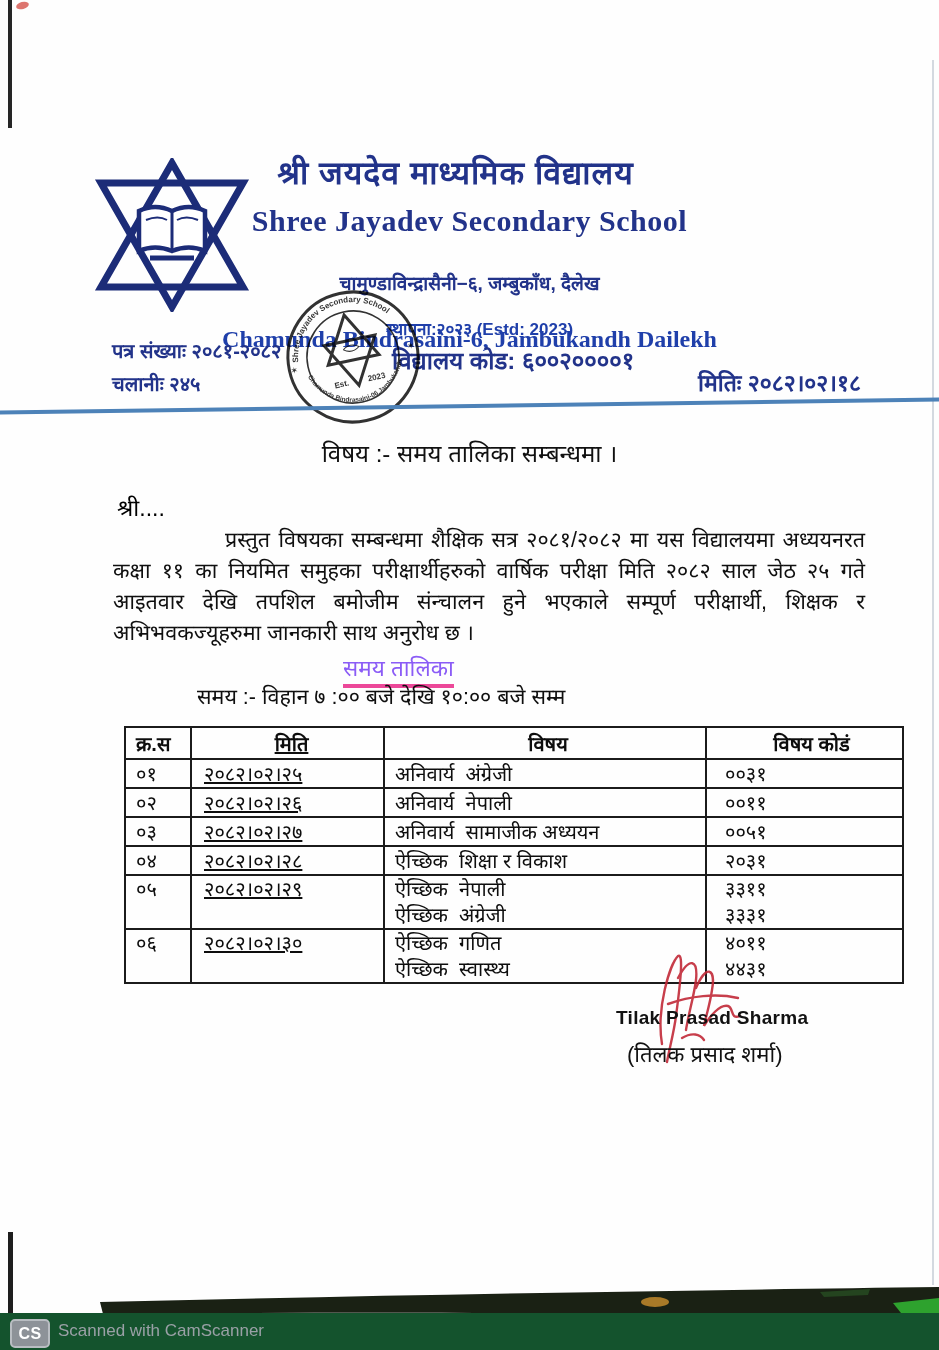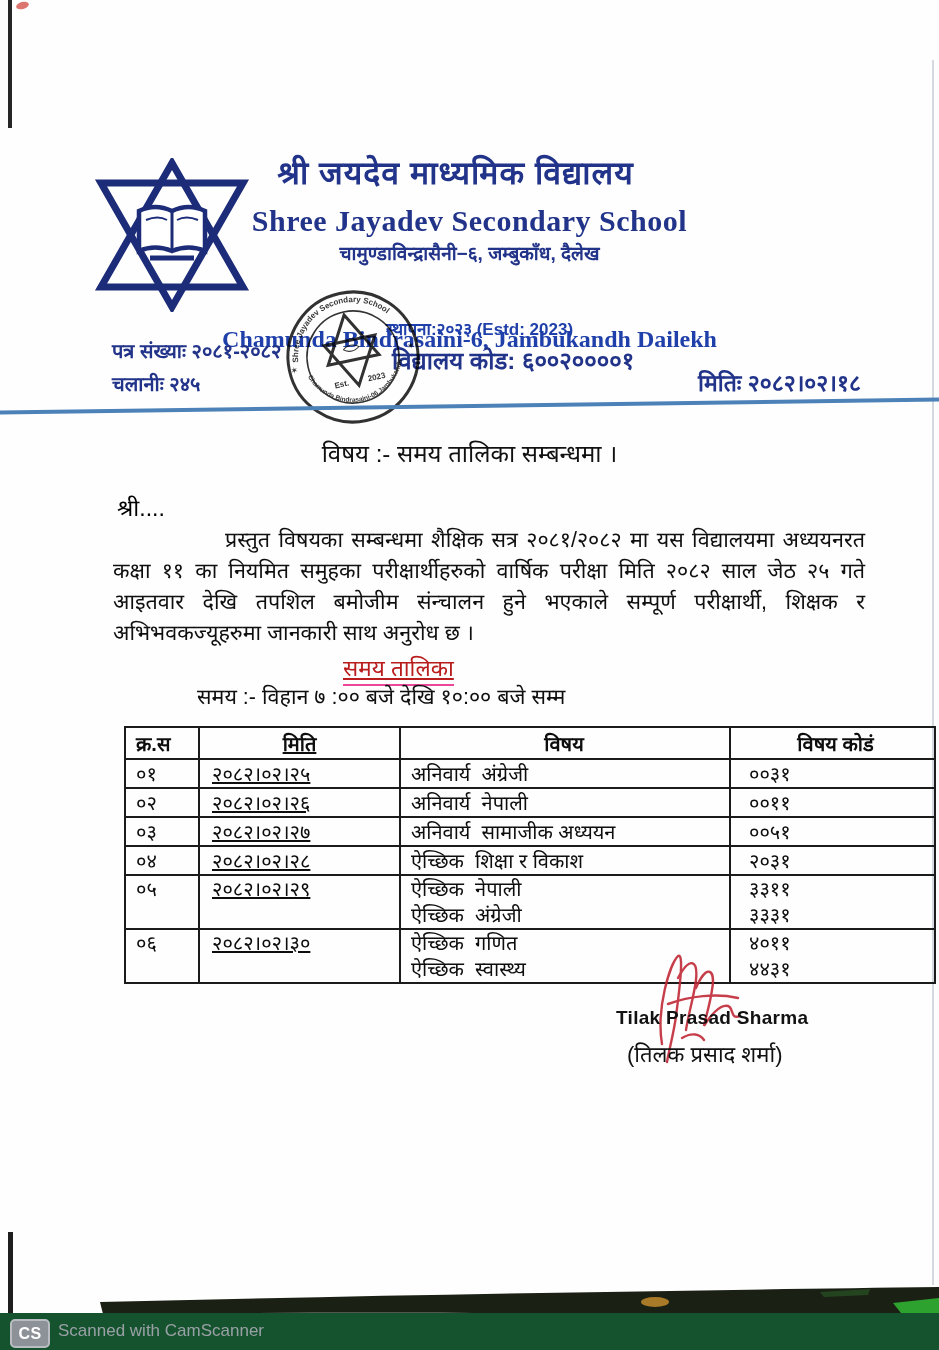--- a/index.html
+++ b/index.html
@@ -12,46 +12,46 @@
 
   
   #edge-left-top{left:8px;top:0;width:4px;height:128px;background:#262626;}
   #edge-left-bottom{left:8px;top:1232px;width:5px;height:82px;background:#1e1e1e;}
   #edge-right{left:932px;top:60px;width:2px;height:1225px;background:#ccd2da;opacity:.85;}
   #red-mark{left:16px;top:2px;width:13px;height:7px;background:#d2473f;border-radius:50%;opacity:.75;transform:rotate(-15deg);}
 
   
   #school-name-nepali{top:150px;font-size:32px;font-weight:700;letter-spacing:1px;transform:translateX(-14px);}
   #school-name-english{top:204px;font-size:30px;font-weight:700;font-family:"Liberation Serif","DejaVu Serif",serif;letter-spacing:.5px;}
-  #address-nepali{top:240px;font-size:19px;font-weight:700;}
+  #address-nepali{top:270px;font-size:19px;font-weight:700;}
   #address-english{top:286px;font-size:24px;font-weight:700;font-family:"Liberation Serif","DejaVu Serif",serif;color:#1f3faa;margin-top:40px;}
   #established{top:317px;font-size:17px;font-weight:700;color:#1f3faa;transform:translateX(10px);}
   #letter-no{left:112px;top:337px;font-size:20px;font-weight:700;}
   #school-code{left:392px;top:343px;font-size:24px;font-weight:700;}
   #chalani{left:112px;top:370px;font-size:20px;font-weight:700;}
   #letter-date{left:698px;top:366px;font-size:23px;font-weight:700;}
 
   #logo{left:92px;top:158px;width:160px;height:154px;}
   #stamp{left:283px;top:287px;width:140px;height:140px;transform:rotate(-12deg);opacity:.88;mix-blend-mode:multiply;}
 
   #blue-rule{left:-4px;top:404px;width:947px;height:3.5px;
      background:var(--rule,#4d82b8);transform:rotate(-0.8deg);}
 
   
   #subject{top:436px;font-size:24px;color:#111;}
   #salutation{left:117px;top:491px;font-size:23px;color:#000000;}
   #body-par{left:113px;top:525px;width:752px;font-size:21.5px;line-height:31px;
      text-align:justify;text-indent:112px;color:#0f0f0f;}
-  #schedule-title{left:343px;top:652px;font-size:22.5px;color:#b91c1c;
-     border-bottom:2px solid #ec4899;padding-bottom:1px;text-decoration:underline;}
+  #schedule-title{left:343px;top:652px;font-size:22.5px;color:#8b5cf6;
+     border-bottom:4px solid #ec4899;padding-bottom:1px;}
   #time-line{left:197px;top:681px;font-size:21.5px;color:#0f0f0f;}
 
   
   #sched-table{left:124px;top:726px;border-collapse:collapse;table-layout:fixed;width:704px;color:#0d0d0d;}
-  #sched-table th,#sched-table td{border:2px solid #1b1b1b;padding:0 12px;overflow:hidden;margin-left:32px;}
+  #sched-table th,#sched-table td{border:2px solid #1b1b1b;padding:0 4px;overflow:hidden;margin-left:32px;}
   #sched-table th{height:30px;font-size:20px;font-weight:700;}
   #sched-table td{height:25px;font-size:20px;font-weight:500;vertical-align:middle;}
   #sched-table tr.tall td{height:52px;vertical-align:top;}
   #sched-table tr.tall td > div{line-height:26px;}
   .c-sn{width:50px;text-align:left;padding-left:10px !important;}
   .c-date{width:175px;padding-left:12px !important;text-decoration:underline;}
   .c-subj{width:306px;padding-left:10px !important;white-space:pre-wrap;}
   .c-code{width:173px;padding-left:18px !important;}
 
   

